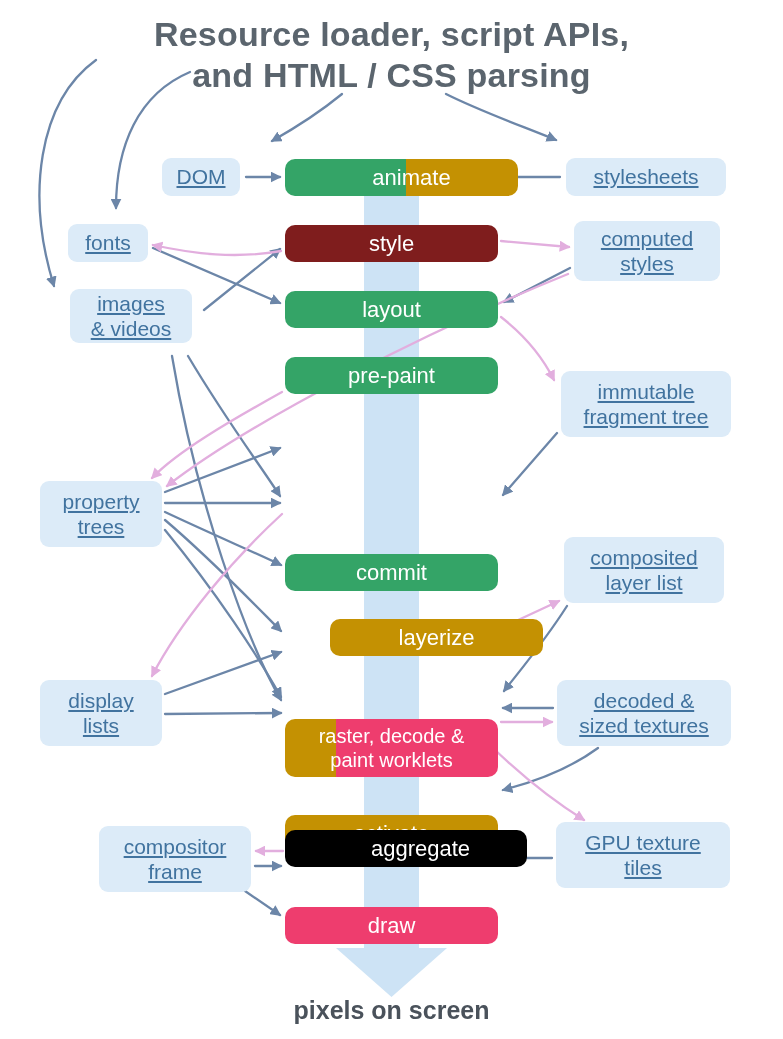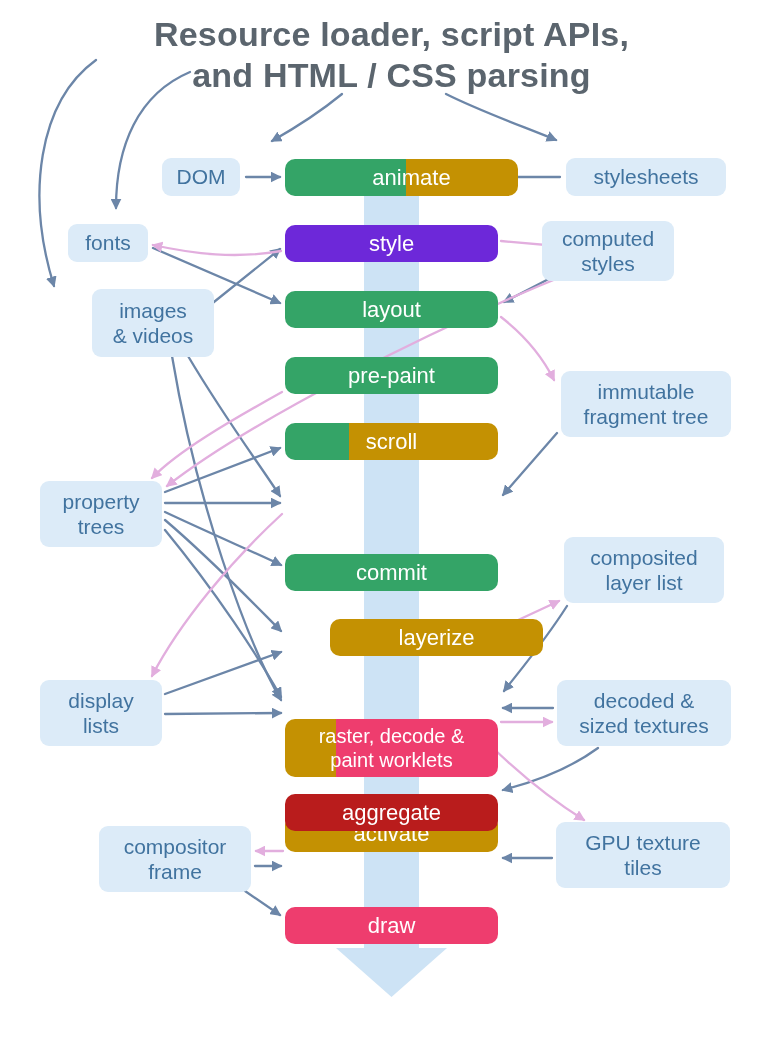--- a/index.html
+++ b/index.html
@@ -35,21 +35,21 @@
     position:absolute; left:285px; width:213px; height:37px; z-index:2;
     border-radius:10px; color:#ffffff; font-size:22px;
     display:flex; align-items:center; justify-content:center;
     text-align:center; white-space:pre-line;
   }
   .pill.two-line{height:58px; font-size:20px; line-height:1.22;margin-top:32px;}
   .dbox{
     position:absolute; z-index:2; background:var(--box_bg,#dcebf8);
     border-radius:9px; color:var(--box_text,#41739f); font-size:21px; line-height:1.2;
     display:flex; align-items:center; justify-content:center;
-    text-align:center; white-space:pre-line;
+    text-align:center; white-space:pre-line;text-decoration:underline;
   }
 </style>
 </head>
 <body>
 
 <div id="canvas">
 
   <svg id="arrow-layer" viewBox="0 0 783 1039" xmlns="http://www.w3.org/2000/svg">
     <defs>
       <marker id="mslate" viewBox="0 0 10 10" refX="8.5" refY="5" markerWidth="11" markerHeight="11" orient="auto" markerUnits="userSpaceOnUse">
@@ -97,48 +97,48 @@
     <path class="arrow pink" marker-end="url(#mpink)" d="M282,392 C230,421 178,451 152,478"></path>
     <path class="arrow pink" marker-end="url(#mpink)" d="M568,274 C430,330 252,420 167,486"></path>
     <path class="arrow pink" marker-end="url(#mpink)" d="M281,251 C236,259 194,254 153,245"></path>
     <path class="arrow pink" marker-end="url(#mpink)" d="M282,514 C232,560 180,622 152,676"></path>
   </svg>
 
   <div class="title">Resource loader, script APIs,
 and HTML / CSS parsing</div>
 
   <div class="pill" style="top: 159px; background: linear-gradient(90deg, rgb(52, 164, 103) 0%, rgb(52, 164, 103) 52%, rgb(196, 145, 2) 52%, rgb(196, 145, 2) 100%); padding-left: 20px;">animate</div>
-  <div class="pill" style="top: 225px; background: #6d28d9;">style</div>
+  <div class="pill" style="top: 225px; background: #7f1d1d;">style</div>
   <div class="pill" style="top: 291px; background: rgb(52, 164, 103);">layout</div>
   <div class="pill" style="top: 357px; background: rgb(52, 164, 103);">pre-paint</div>
-  <div class="pill" style="top: 423px; background: linear-gradient(90deg, rgb(52, 164, 103) 0%, rgb(52, 164, 103) 30%, rgb(196, 145, 2) 30%, rgb(196, 145, 2) 100%);">scroll</div>
   <div class="pill" style="top: 554px; background: rgb(52, 164, 103);">commit</div>
   <div class="pill" style="top: 619px; background: rgb(196, 145, 2); margin-left: 45px;">layerize</div>
   <div class="pill two-line" style="top: 687px; background: linear-gradient(90deg, rgb(196, 145, 2) 0%, rgb(196, 145, 2) 24%, rgb(238, 61, 110) 24%, rgb(238, 61, 110) 100%);">raster, decode &amp;
 paint worklets</div>
   <div class="pill" style="top: 776px; background: rgb(196, 145, 2); margin-top: 39px;">activate</div>
-  <div class="pill" style="top: 794px; background: #b91c1c;">aggregate</div>
+  <div class="pill" style="top: 830px; background: #000000; padding-left: 29px;">aggregate</div>
   <div class="pill" style="top: 907px; background: rgb(238, 61, 110);">draw</div>
 
   <div class="dbox" style="left:162px;top:158px;width:78px;height:38px">DOM</div>
   <div class="dbox" style="left:566px;top:158px;width:160px;height:38px">stylesheets</div>
   <div class="dbox" style="left:68px;top:224px;width:80px;height:38px">fonts</div>
-  <div class="dbox" style="left:542px;top:221px;width:132px;height:60px">computed
+  <div class="dbox" style="left:574px;top:221px;width:146px;height:60px">computed
 styles</div>
-  <div class="dbox" style="left:92px;top:289px;width:122px;height:68px">images
+  <div class="dbox" style="left:70px;top:289px;width:122px;height:54px">images
 &amp; videos</div>
   <div class="dbox" style="left:561px;top:371px;width:170px;height:66px">immutable
 fragment tree</div>
   <div class="dbox" style="left:40px;top:481px;width:122px;height:66px">property
 trees</div>
   <div class="dbox" style="left:40px;top:680px;width:122px;height:66px">display
 lists</div>
   <div class="dbox" style="left:564px;top:537px;width:160px;height:66px">composited
 layer list</div>
   <div class="dbox" style="left:557px;top:680px;width:174px;height:66px">decoded &amp;
 sized textures</div>
   <div class="dbox" style="left:99px;top:826px;width:152px;height:66px">compositor
 frame</div>
   <div class="dbox" style="left:556px;top:822px;width:174px;height:66px">GPU texture
 tiles</div>
 
+  <div class="footer">pixels on screen</div>
 
 </div>
 
 </body></html>

